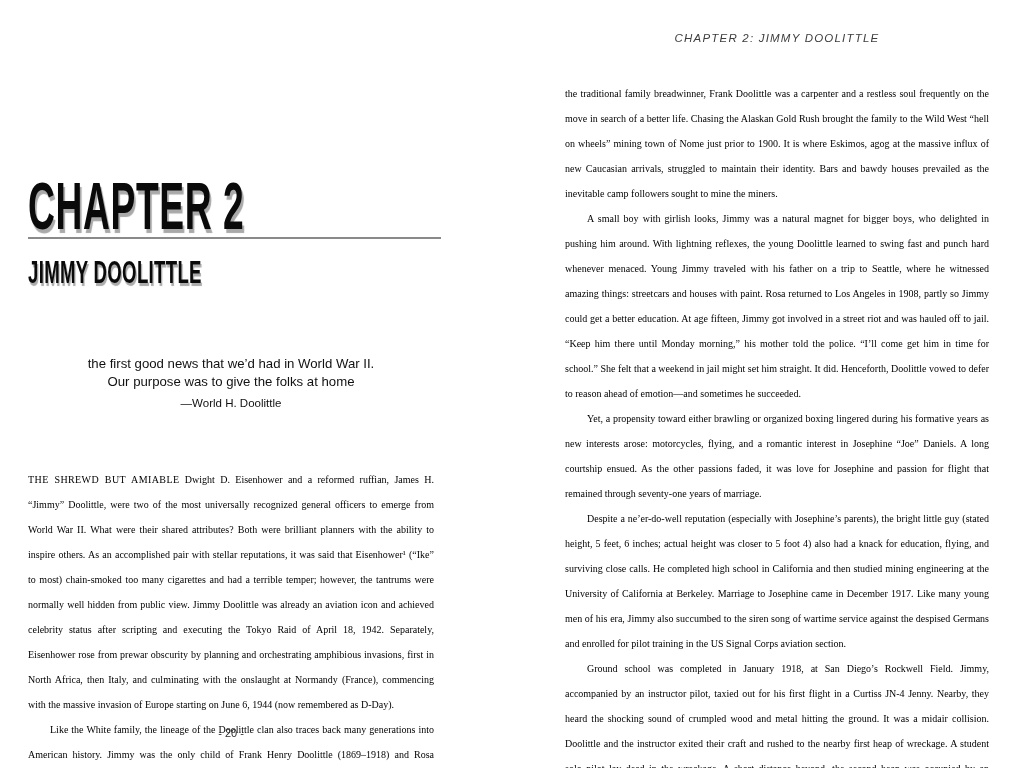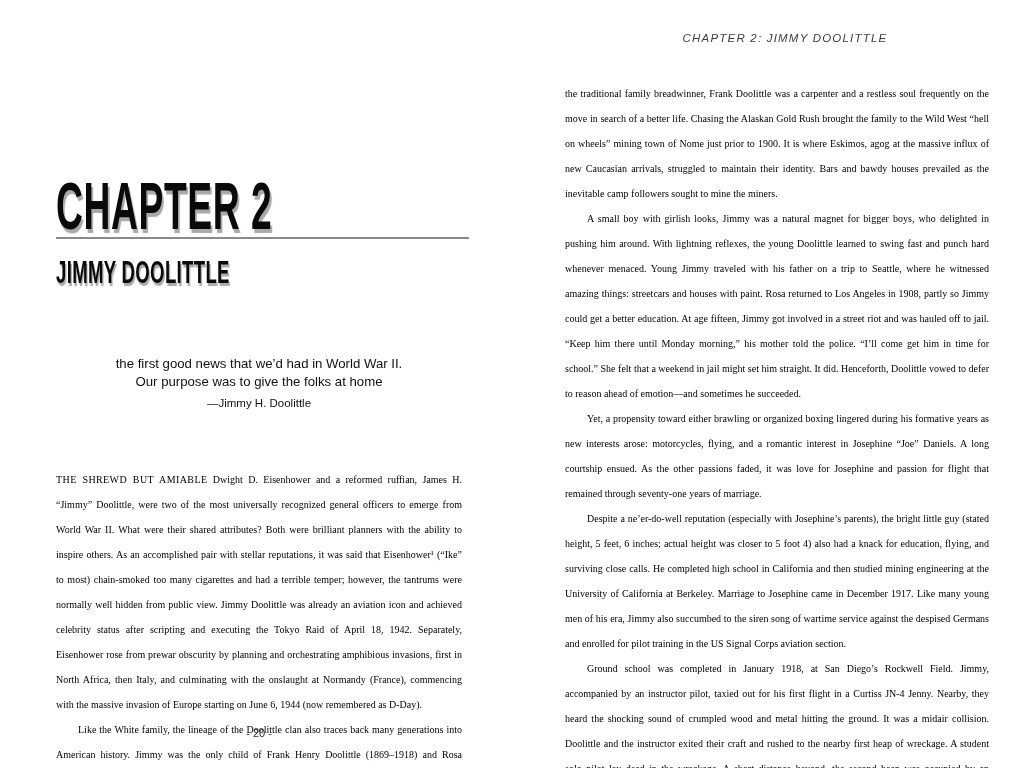--- a/index.html
+++ b/index.html
@@ -7,27 +7,27 @@
     position: relative;
     width: 1024px;
     height: 768px;
     background: #ffffff;
     overflow: hidden;
     font-family: "Liberation Serif", serif;
     color: #000;
   }
   
   .page { position: absolute; top: 0; height: 768px; }
-  #left-page  { left: 56px;  width: 406px; }
+  #left-page  { left: 28px;  width: 406px; }
   #right-page { left: 565px; width: 424px; }
 
   
   .running-head {
     position: absolute;
-    top: 32px; left: 8px; width: 100%;
+    top: 32px; left: 0; width: 100%;
     text-align: center;
     font-family: "Liberation Sans", sans-serif;
     font-style: italic;
     font-size: 11.5px;
     letter-spacing: 1.2px;
     color: #3d3d3d;
   }
 
   
   .chapter-title {
@@ -119,21 +119,21 @@
 
     <div class="title-rule"></div>
 
     <div class="chapter-subtitle">JIMMY DOOLITTLE</div>
 
     <div class="epigraph">
       <div>the first good news that we’d had in World War II.</div>
       <div>Our purpose was to give the folks at home</div>
     </div>
 
-    <div class="epigraph-attribution">—Jimmy H. Doolittle</div>
+    <div class="epigraph-attribution">—World H. Doolittle</div>
 
     <div id="left-body" class="body-text">
       <p><span class="lead-in">THE SHREWD BUT AMIABLE</span><span> Dwight D. Eisenhower and a reformed ruffian, James H. “Jimmy” Doolittle, were two of the most universally recognized general officers to emerge from World War II. What were their shared attributes? Both were brilliant planners with the ability to inspire others. As an accomplished pair with stellar reputations, it was said that Eisenhower¹ (“Ike” to most) chain-smoked too many cigarettes and had a terrible temper; however, the tantrums were normally well hidden from public view. Jimmy Doolittle was already an aviation icon and achieved celebrity status after scripting and executing the Tokyo Raid of April 18, 1942. Separately, Eisenhower rose from prewar obscurity by planning and orchestrating amphibious invasions, first in North Africa, then Italy, and culminating with the onslaught at Normandy (France), commencing with the massive invasion of Europe starting on June 6, 1944 (now remembered as D-Day).</span></p>
       <p class="indent">Like the White family, the lineage of the Doolittle clan also traces back many generations into American history. Jimmy was the only child of Frank Henry Doolittle (1869–1918) and Rosa Cerenah (1869–1930). As father and</p>
     </div>
 
     <div class="page-number">- 20 -</div>
   </div>
 
   <div id="right-page" class="page">

